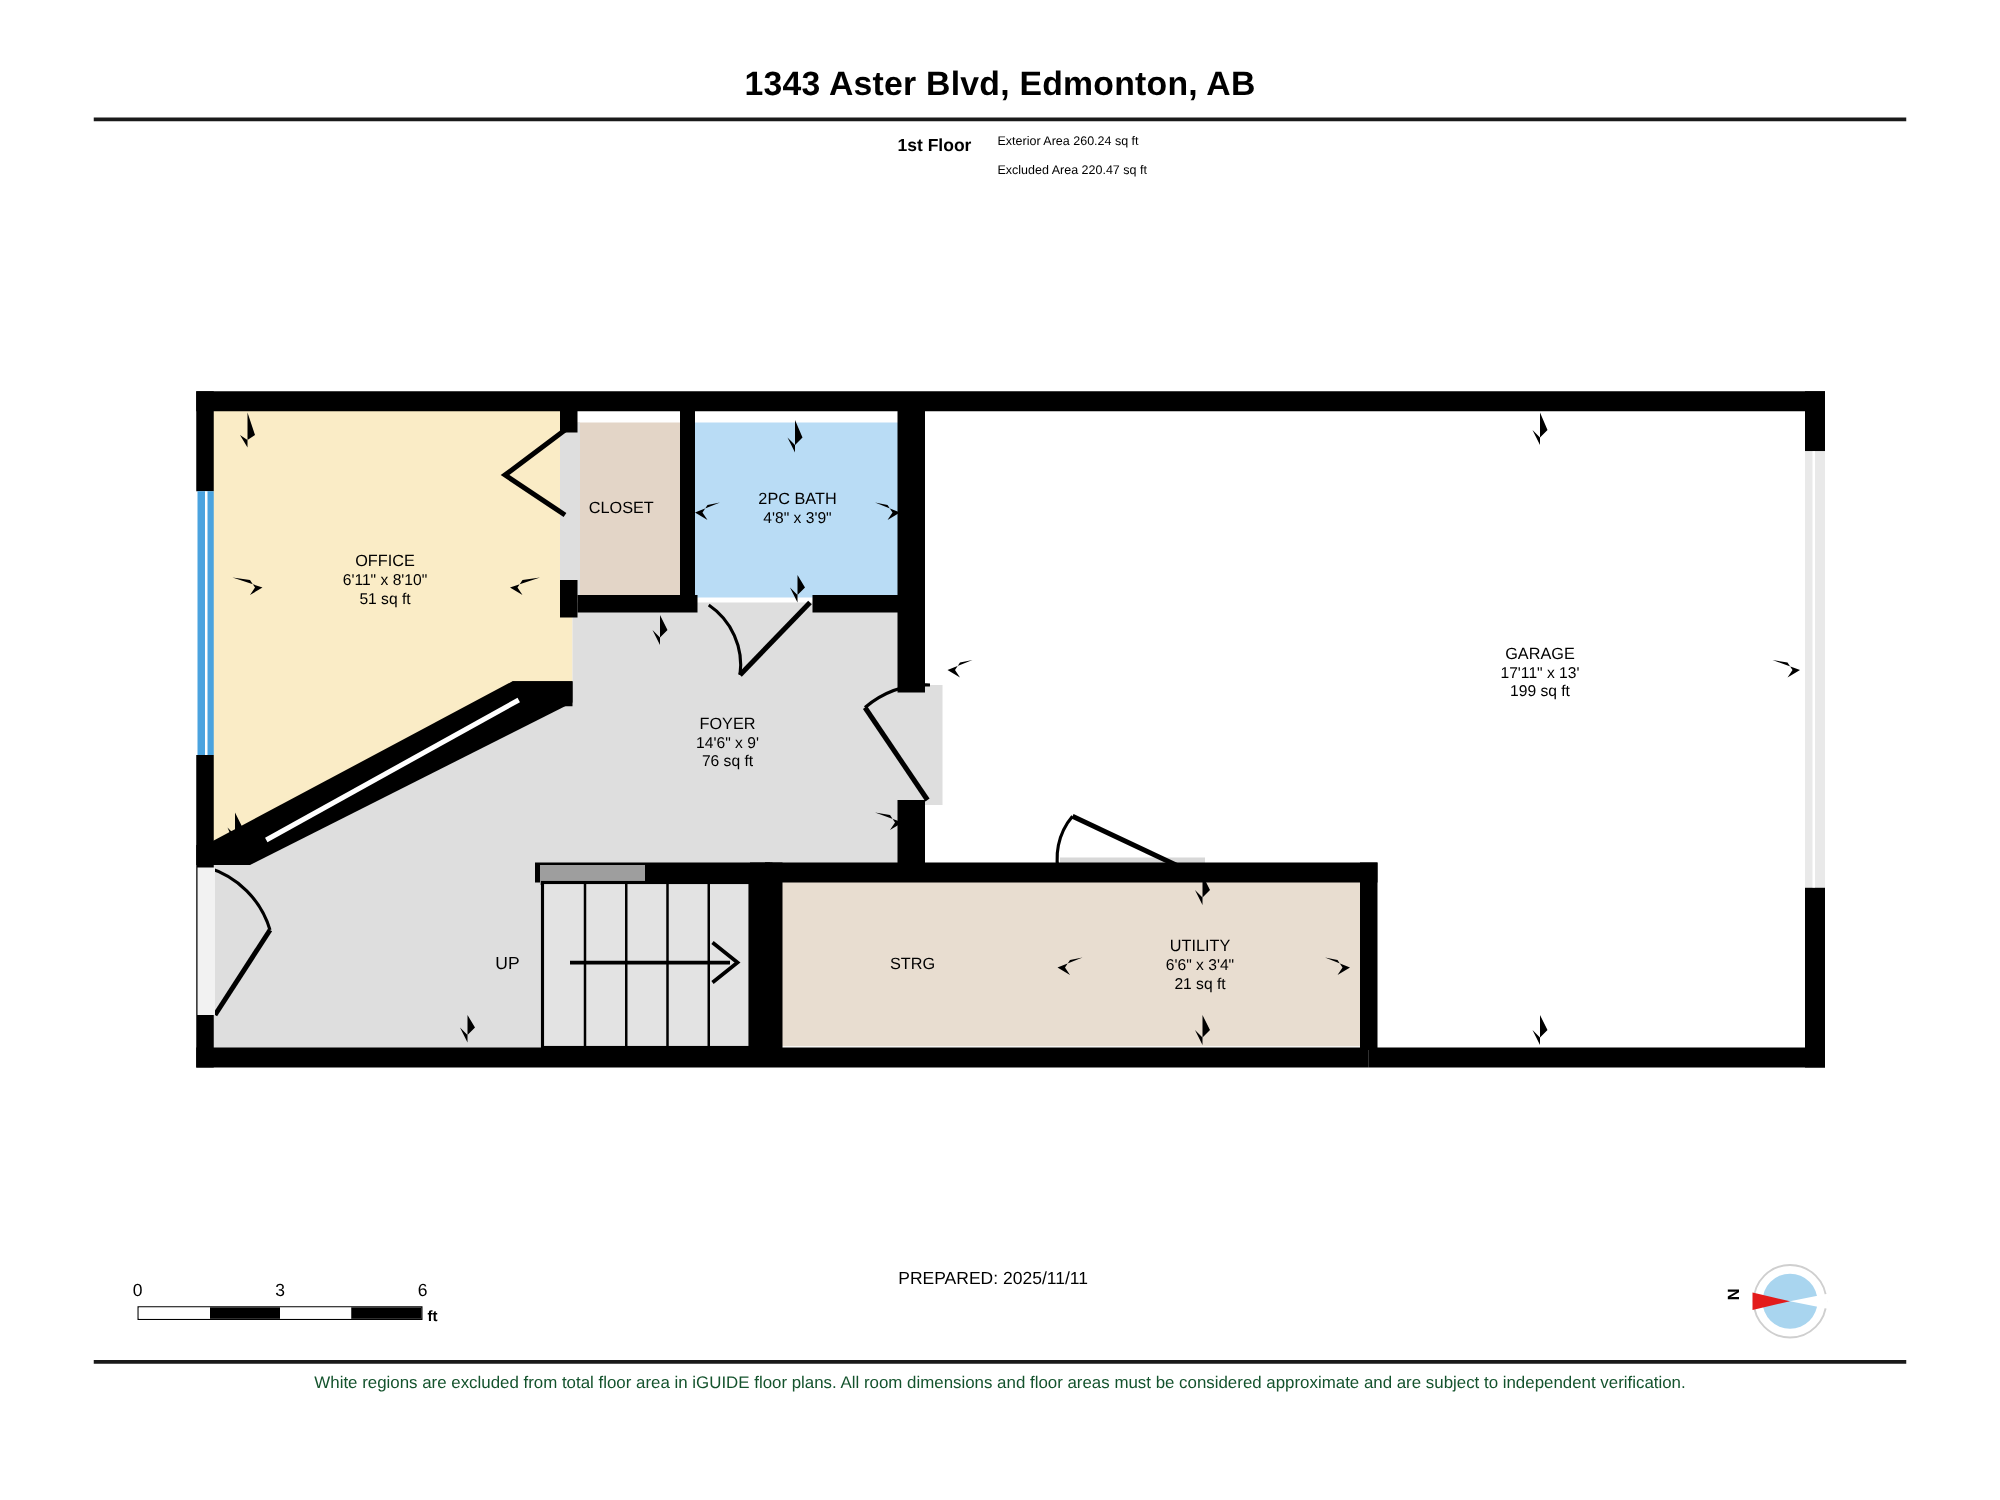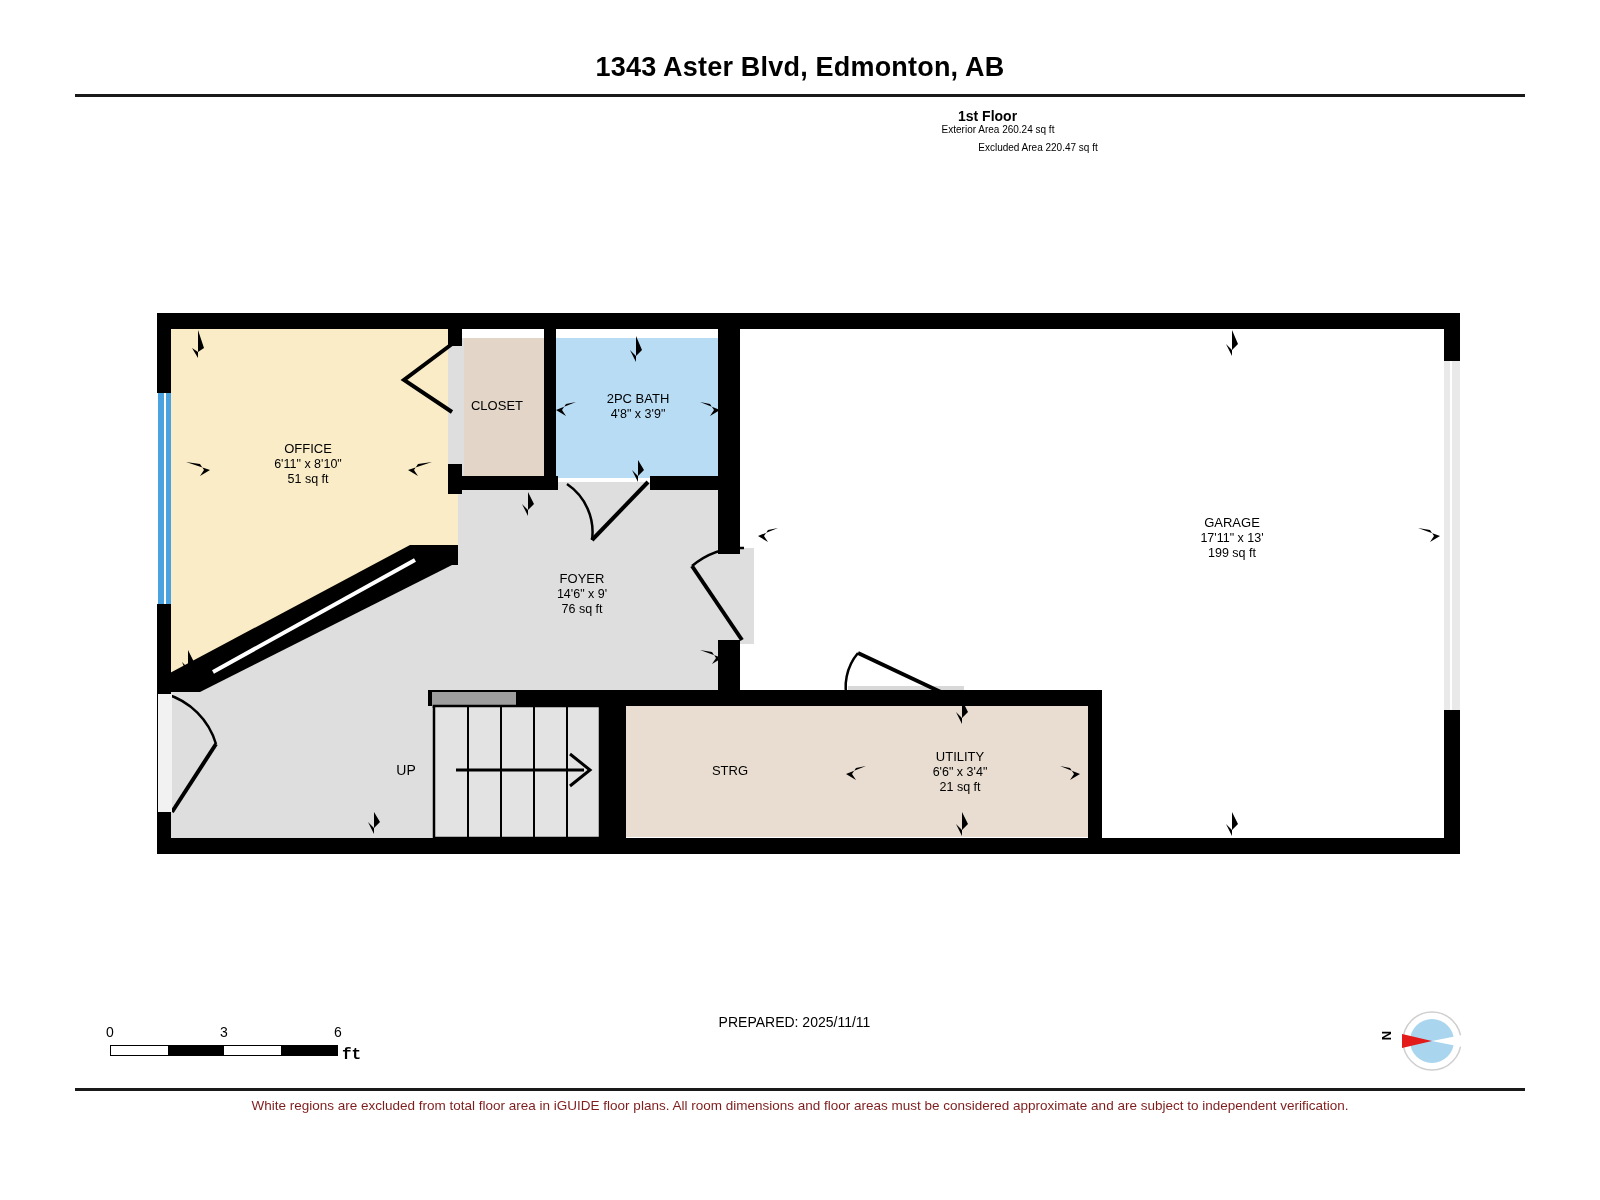--- a/index.html
+++ b/index.html
@@ -38,23 +38,22 @@
 
   
   #floor-summary {
     position: absolute;
     top: 108px;
     left: 718px;
     width: 560px;
   }
   #floor-summary .row {
     display: flex;
-    align-items: center;
+    align-items: flex-start;
     margin-bottom: 7px;
-    flex-direction: column;
   }
   #floor-summary .floor-label {
     width: 80px;
     font-size: 14px;
     font-weight: bold;
   }
   #floor-summary .area-line {
     font-size: 10px;
     margin-left: 0px;
   }
@@ -82,23 +81,22 @@
   .scale-num {
     position: absolute;
     top: 0;
     font-size: 14px;
     transform: translateX(-50%);
   }
   #scale-ft {
     position: absolute;
     left: 247px;
     top: 22px;
-    font-size: 16px;
+    font-size: 12px;
     font-weight: bold;
-    font-family: Liberation Mono, monospace;
   }
   #scalebar {
     position: absolute;
     left: 15px;
     top: 21px;
     width: 228px;
     height: 11px;
     border: 1.5px solid #000;
     box-sizing: border-box;
     display: flex;
@@ -140,21 +138,21 @@
     height: 3px;
     background: #1a1a1a;
   }
   #disclaimer {
     position: absolute;
     top: 1098px;
     left: 0;
     width: 1600px;
     text-align: center;
     font-size: 13.5px;
-    color: #7f1d1d;
+    color: #14532d;
   }
 
   
   #plan text {
     font-family: "Liberation Sans", sans-serif;
     fill: #000000;
   }
   .room-name { font-size: 13px; text-anchor: middle; }
   .room-dim  { font-size: 12.5px; text-anchor: middle; }
   .room-area { font-size: 12.5px; text-anchor: middle; }

